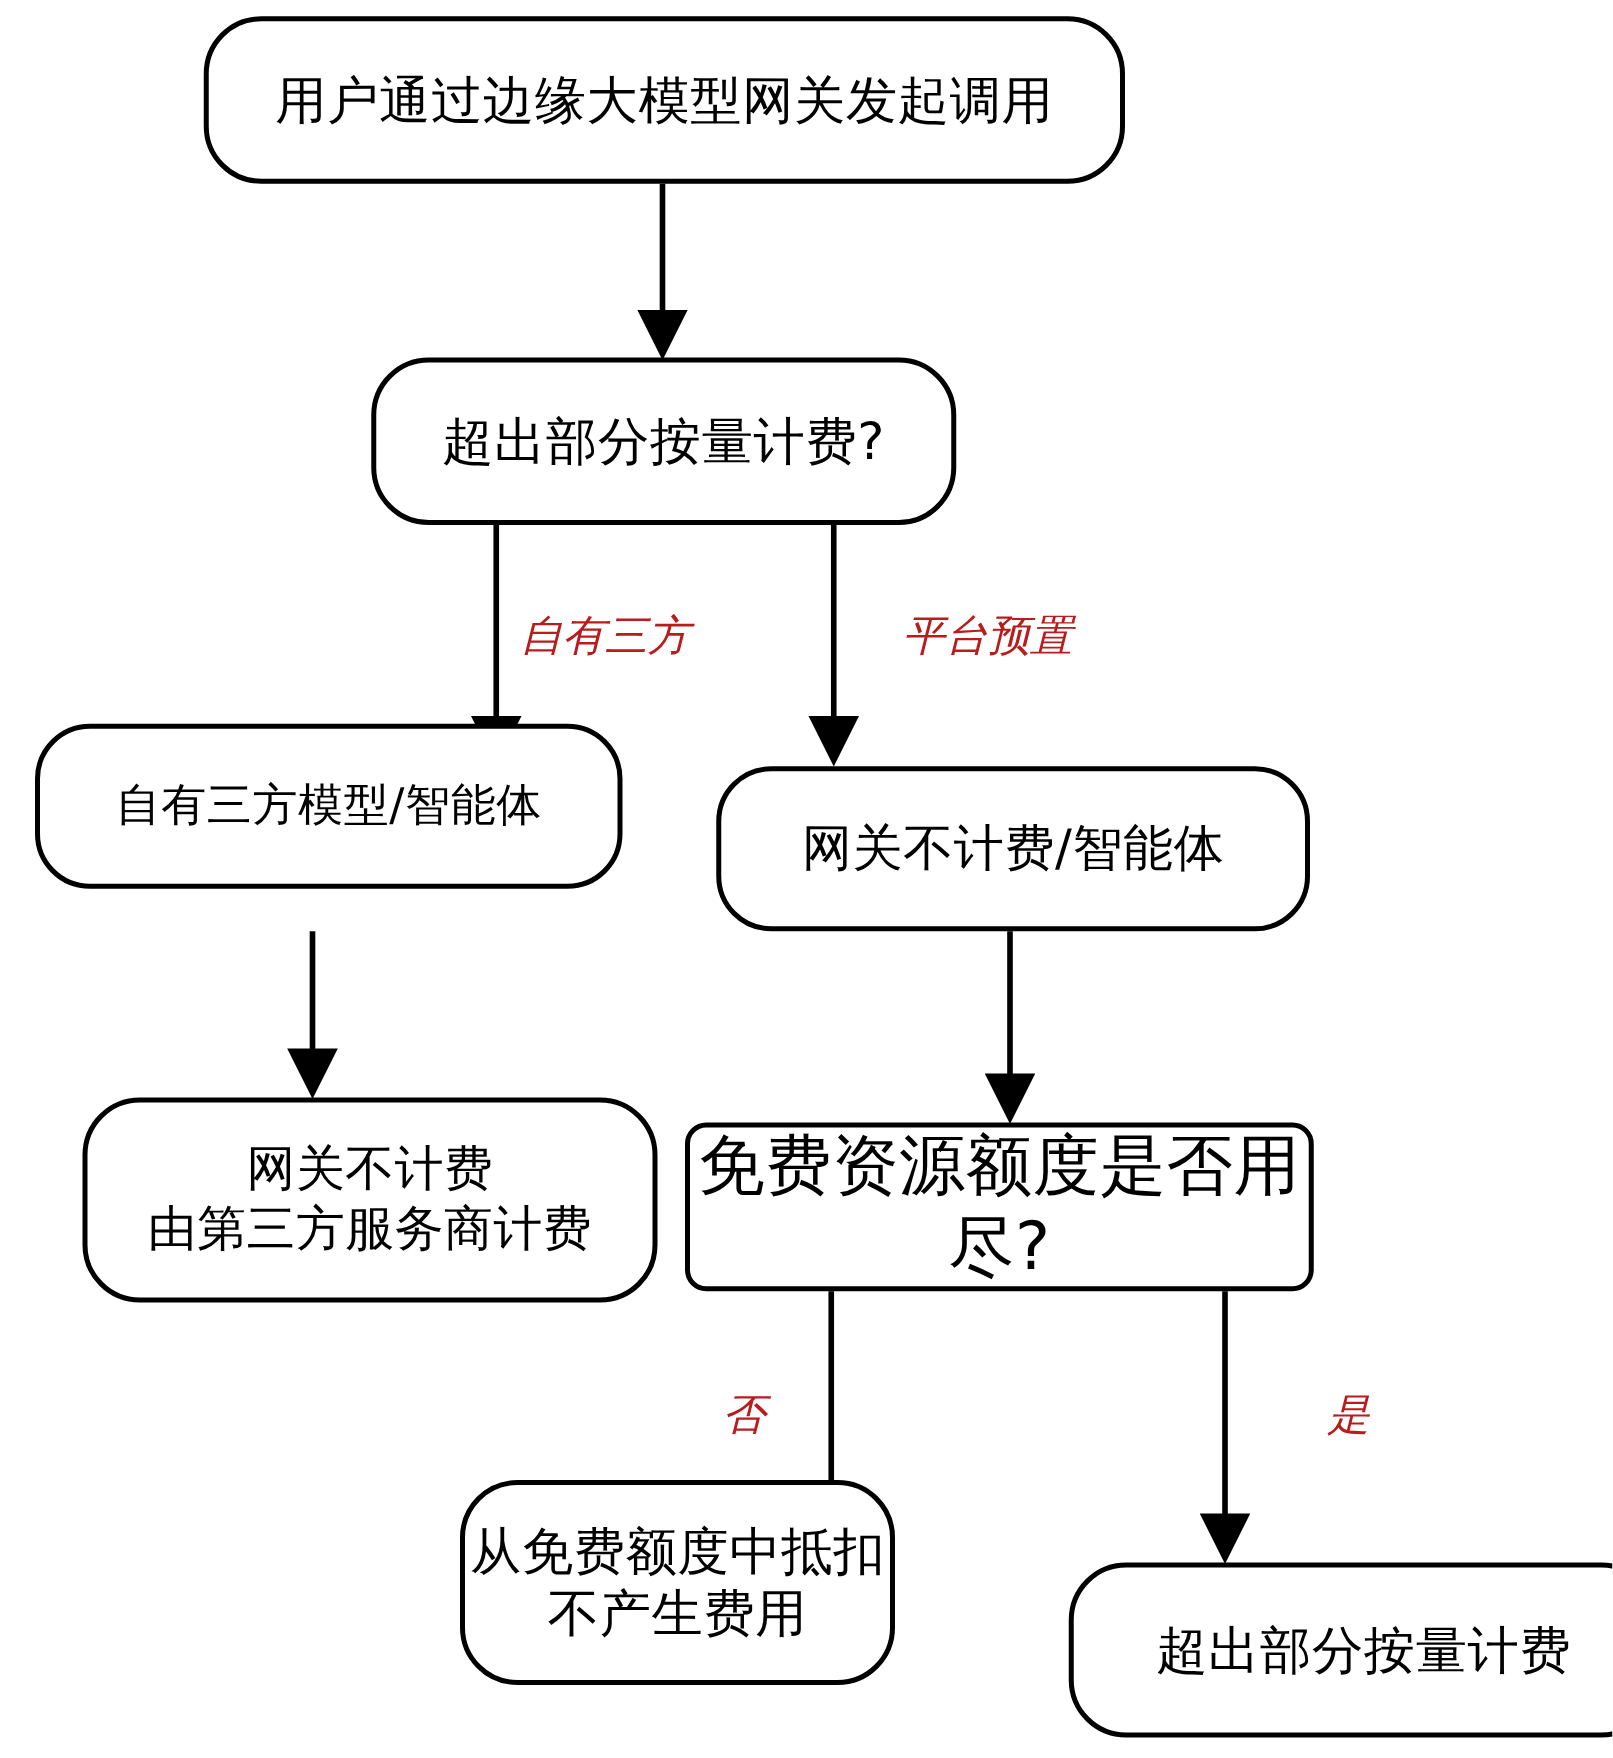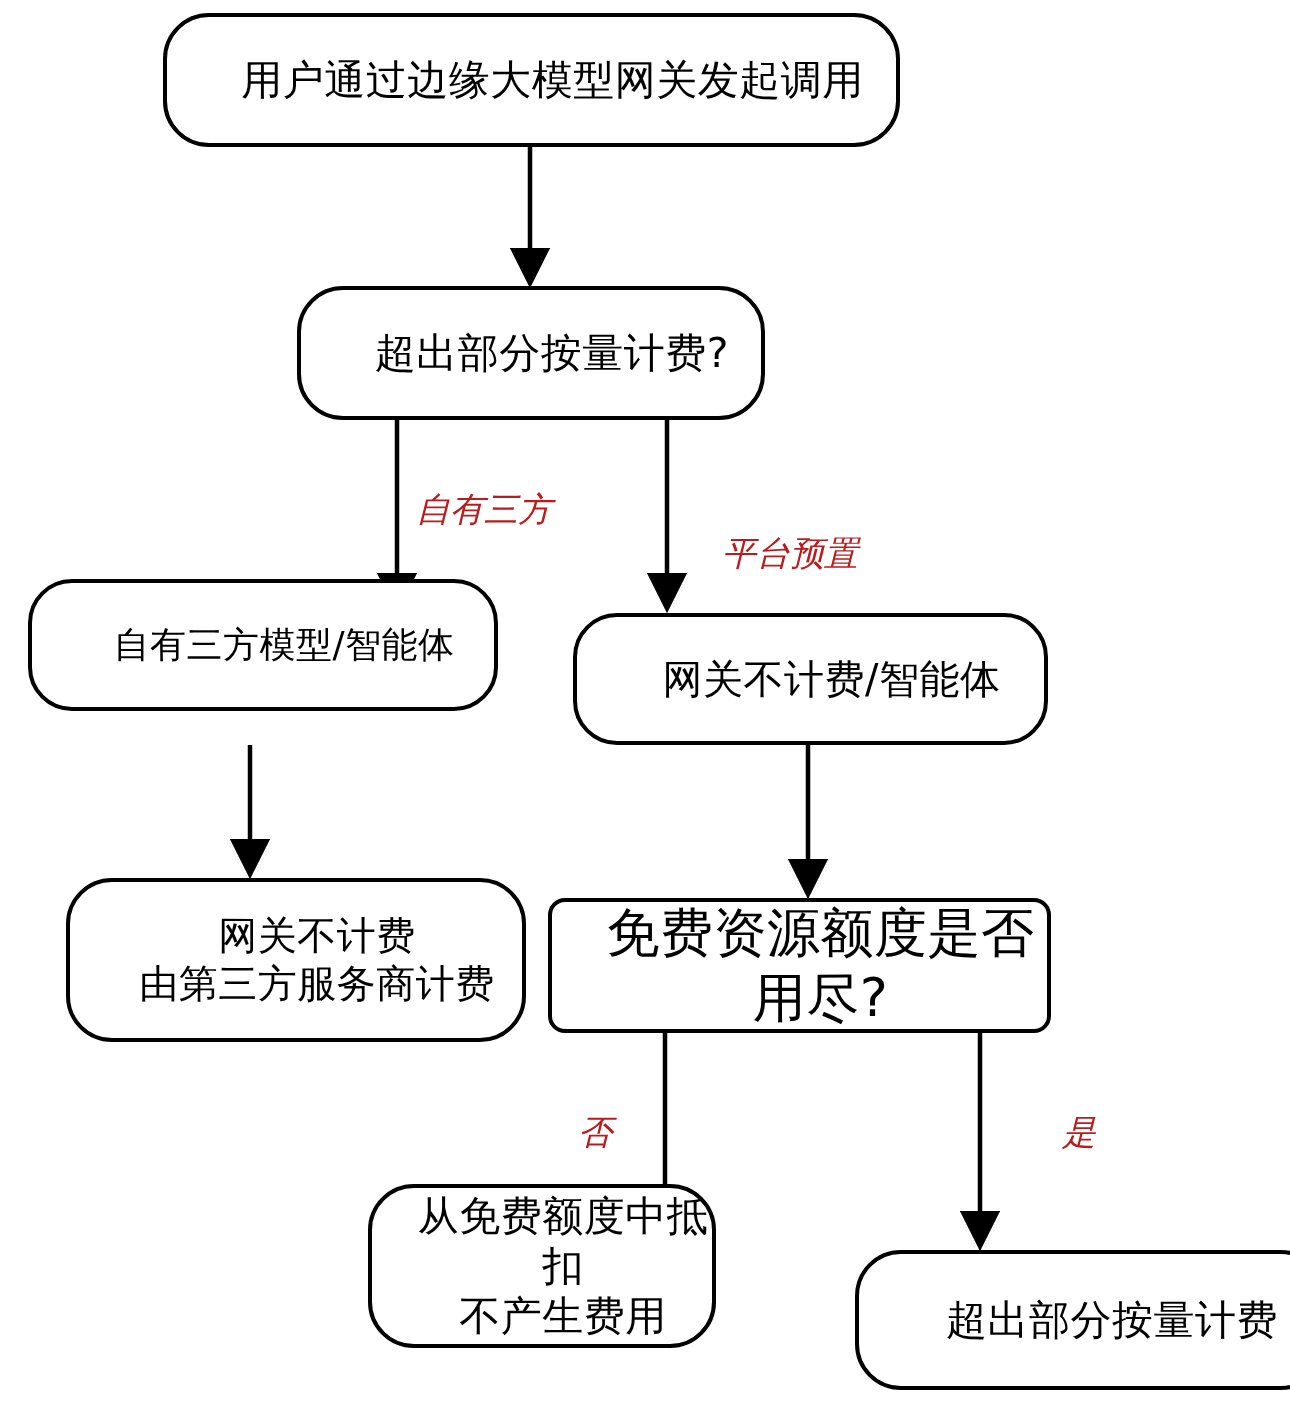--- a/index.html
+++ b/index.html
@@ -37,21 +37,20 @@
     text-align: center;
     color: #000000;
     line-height: 1.22;
     letter-spacing: 0.5px;
     white-space: pre-line;
   }
   .node .node-text {
     display: block;
     width: 100%;
     white-space: pre-line;
-    padding-left: 42px;
   }
   
   #node-start {
     left: 163px; top: 13px; width: 737px; height: 134px;
     border-radius: 46px;
     font-size: 41px;
   }
   #node-model-type {
     left: 297px; top: 286px; width: 468px; height: 134px;
     border-radius: 46px;
@@ -91,21 +90,21 @@
   
   .edge-label {
     position: absolute;
     color: #b91c1c;
     font-size: 34px;
     line-height: 1;
     white-space: nowrap;
     font-style: italic;
   }
   #label-own-third { left: 416px; top: 492px; }
-  #label-platform-preset { left: 722px; top: 492px; margin-top: 44px; }
+  #label-platform-preset { left: 722px; top: 492px; }
   #label-no { left: 578px; top: 1115px; }
   #label-yes { left: 1062px; top: 1115px; }
 </style>
 </head>
 <body>
 
 <div id="canvas">
 
   <svg id="edge-layer" viewBox="0 0 1290 1406" width="1290" height="1406" xmlns="http://www.w3.org/2000/svg">
     <defs>

